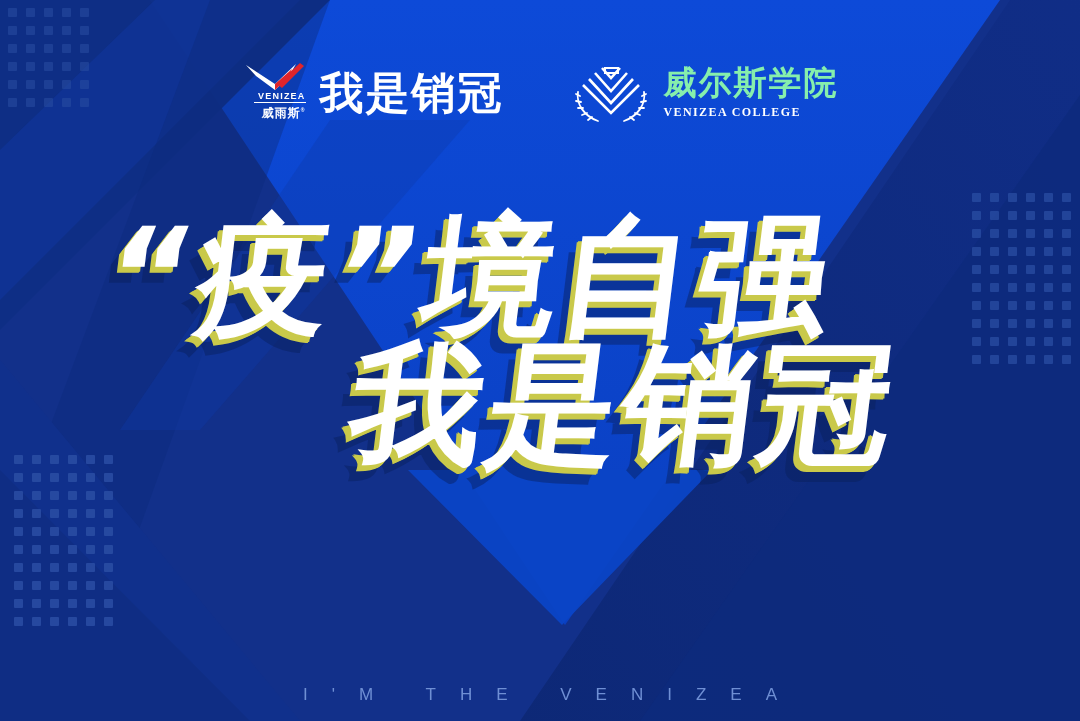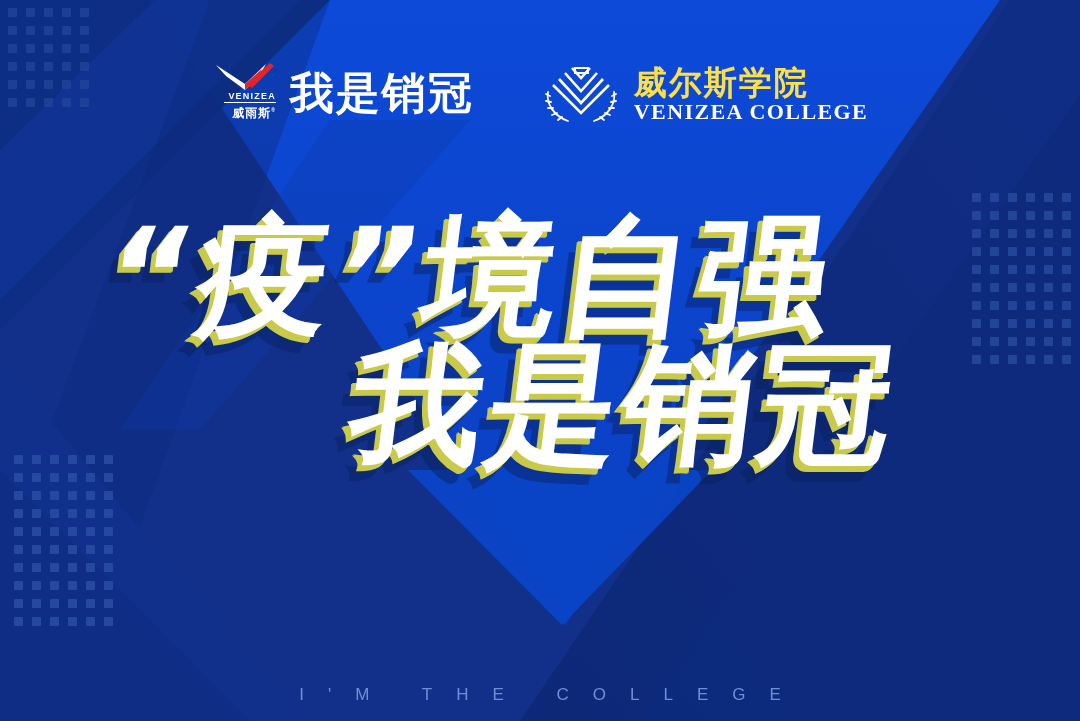--- a/index.html
+++ b/index.html
@@ -52,26 +52,26 @@
   .brand-cn{
     font-size:44px;font-weight:700;color:#ffffff;letter-spacing:2px;
     line-height:48px;white-space:nowrap;
   }
 
   .divider-gap{width:16px;}
 
   .mark-college{width:78px;height:70px;flex:0 0 auto;display:block;}
   .college-text{display:flex;flex-direction:column;justify-content:center;gap:1px;}
   .college-cn{
-    font-size:33px;font-weight:700;color:#fde047;letter-spacing:2px;line-height:36px;
+    font-size:33px;font-weight:700;color:#86efac;letter-spacing:2px;line-height:36px;
     white-space:nowrap;
   }
   .college-en{
     font-family:"Liberation Serif","DejaVu Serif",serif;
-    font-size:22px;font-weight:700;color:#ffffff;letter-spacing:1.4px;line-height:20px;
+    font-size:12px;font-weight:700;color:#ffffff;letter-spacing:1.4px;line-height:20px;
     white-space:nowrap;
   }
 
   
   .headline{position:absolute;left:0;right:0;top:210px;}
   .hl-line{
     position:relative;
     font-family:"DejaVu Sans","Liberation Sans",sans-serif;
     font-weight:700;
     color:#ffffff;
@@ -363,15 +363,15 @@
 
   <div class="headline">
     <div class="hl-line hl-1">
       <span class="hl-text">“疫”境自强</span>
     </div>
     <div class="hl-line hl-2">
       <span class="hl-text">我是销冠</span>
     </div>
   </div>
 
-  <div class="footer">I'M THE COLLEGE</div>
+  <div class="footer">I'M THE VENIZEA</div>
 
 </div>
 
 </body></html>

